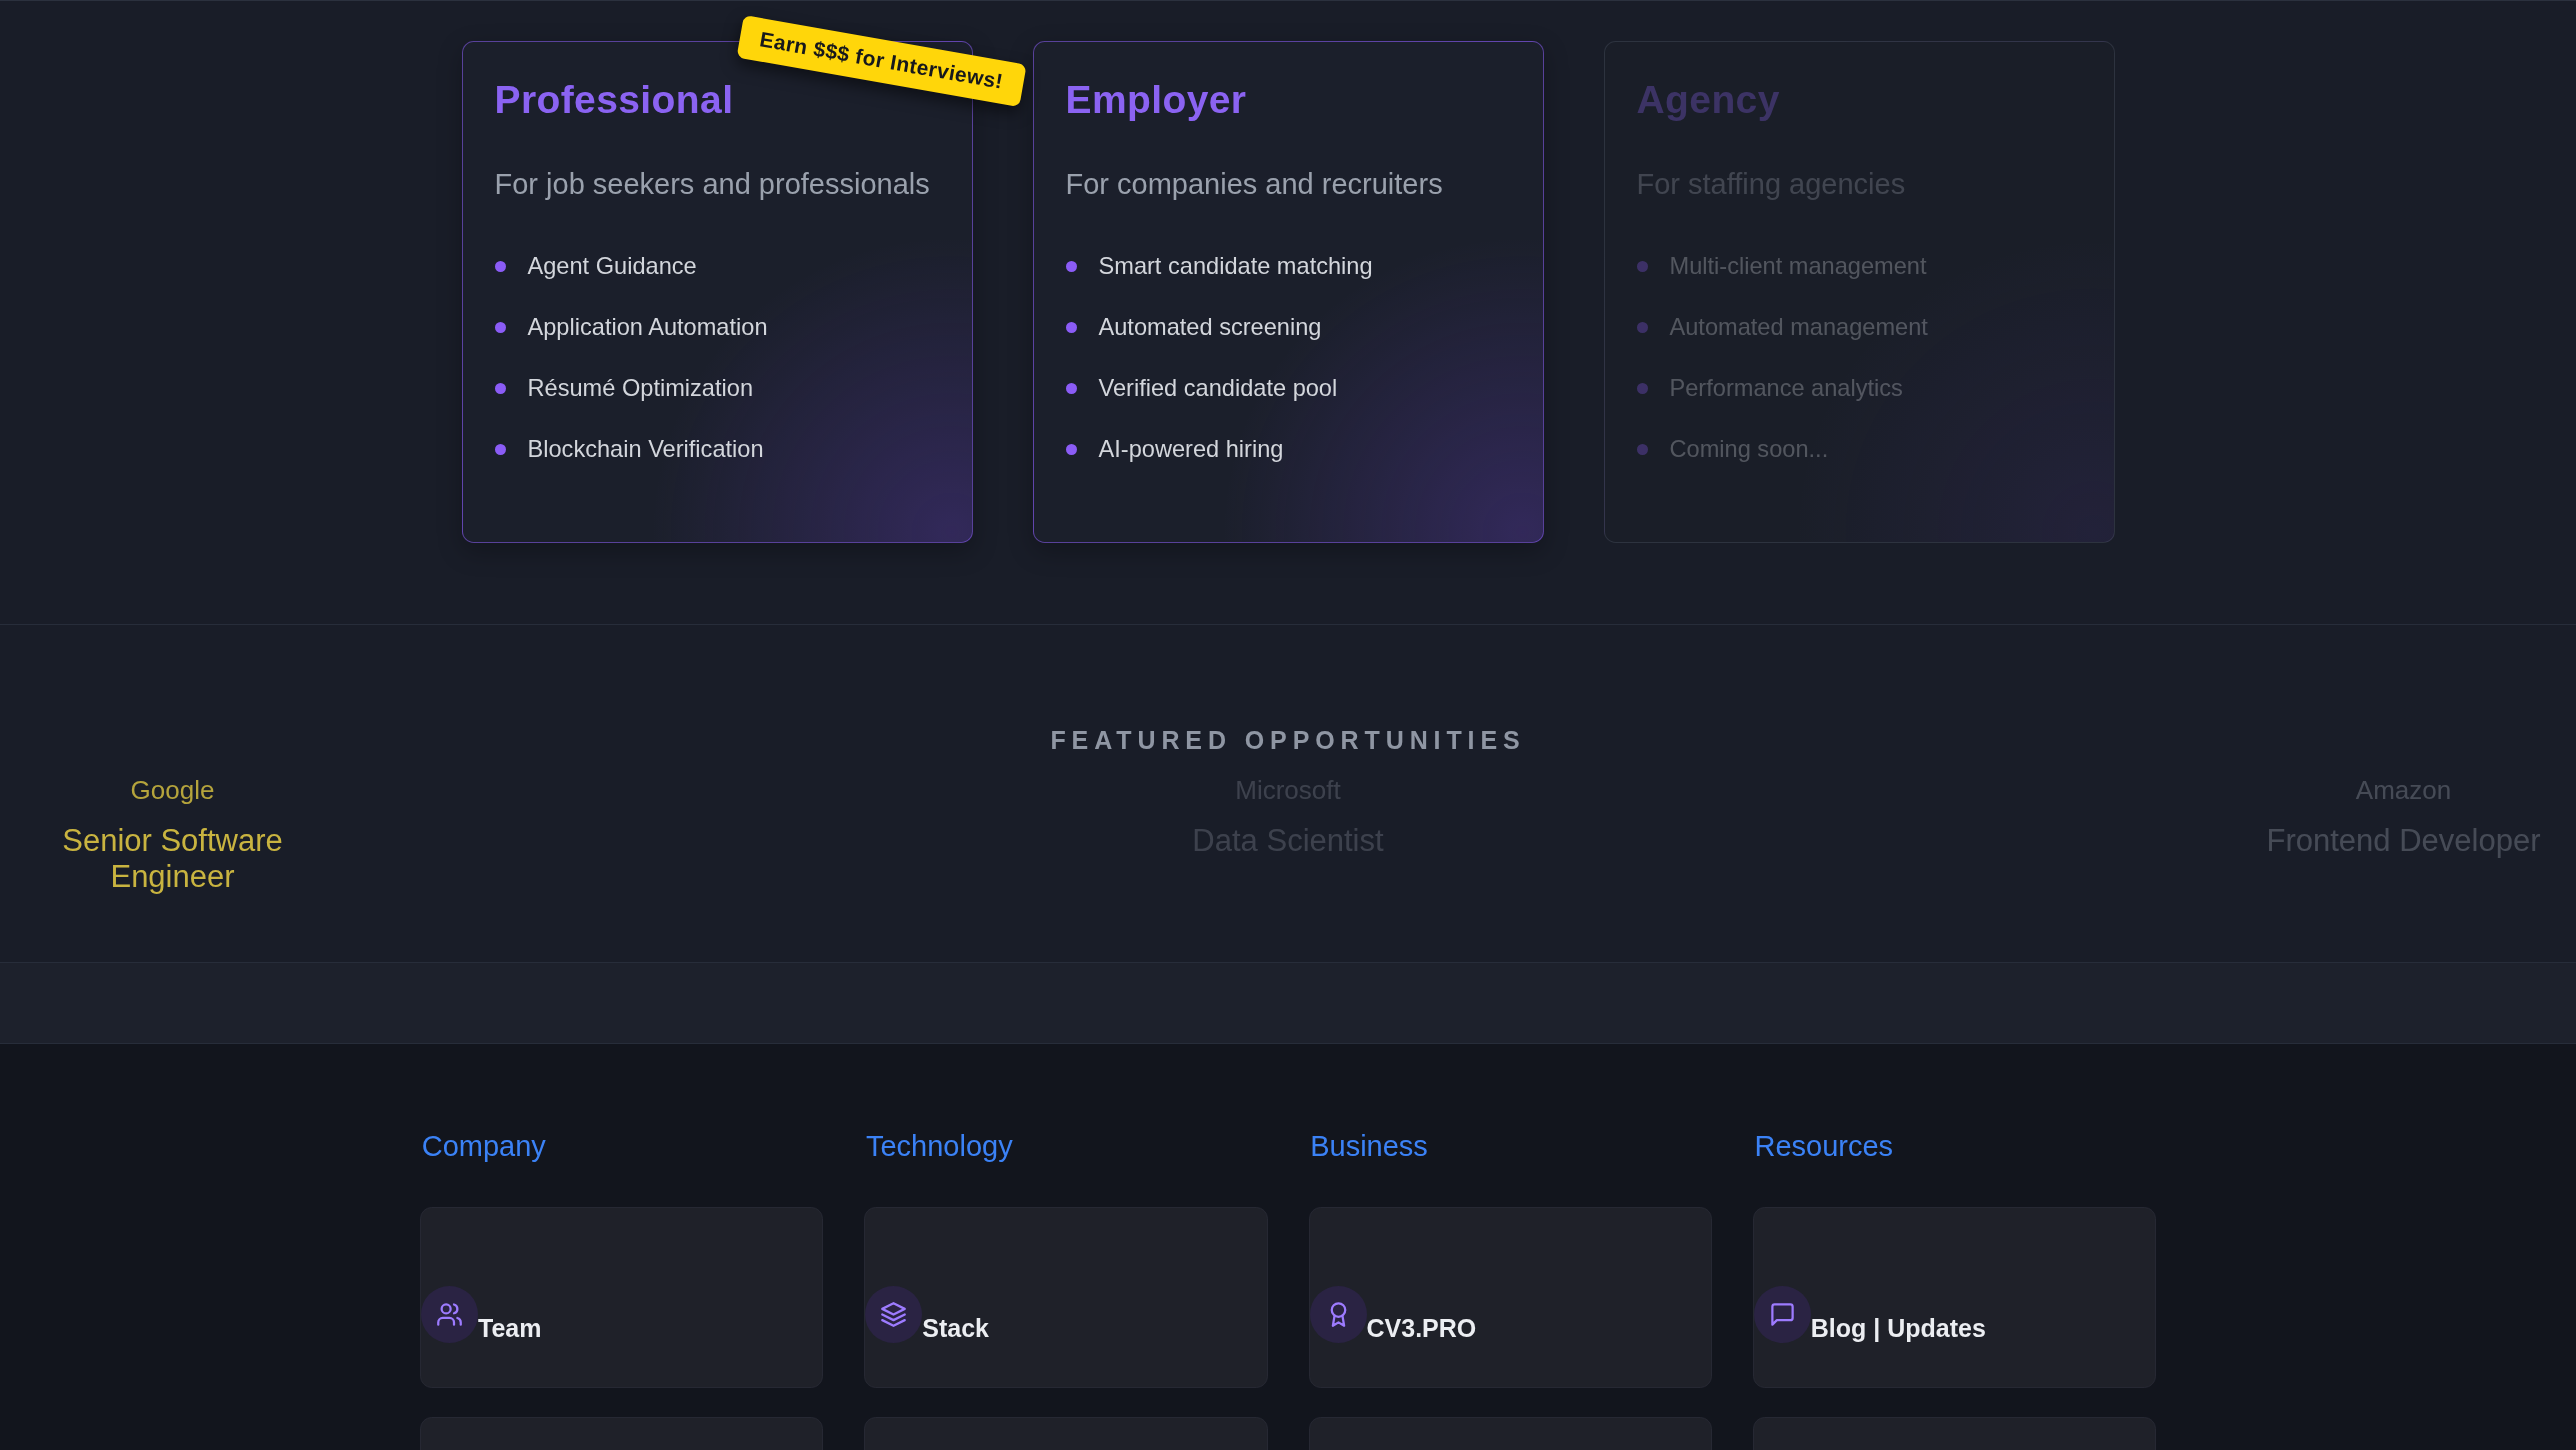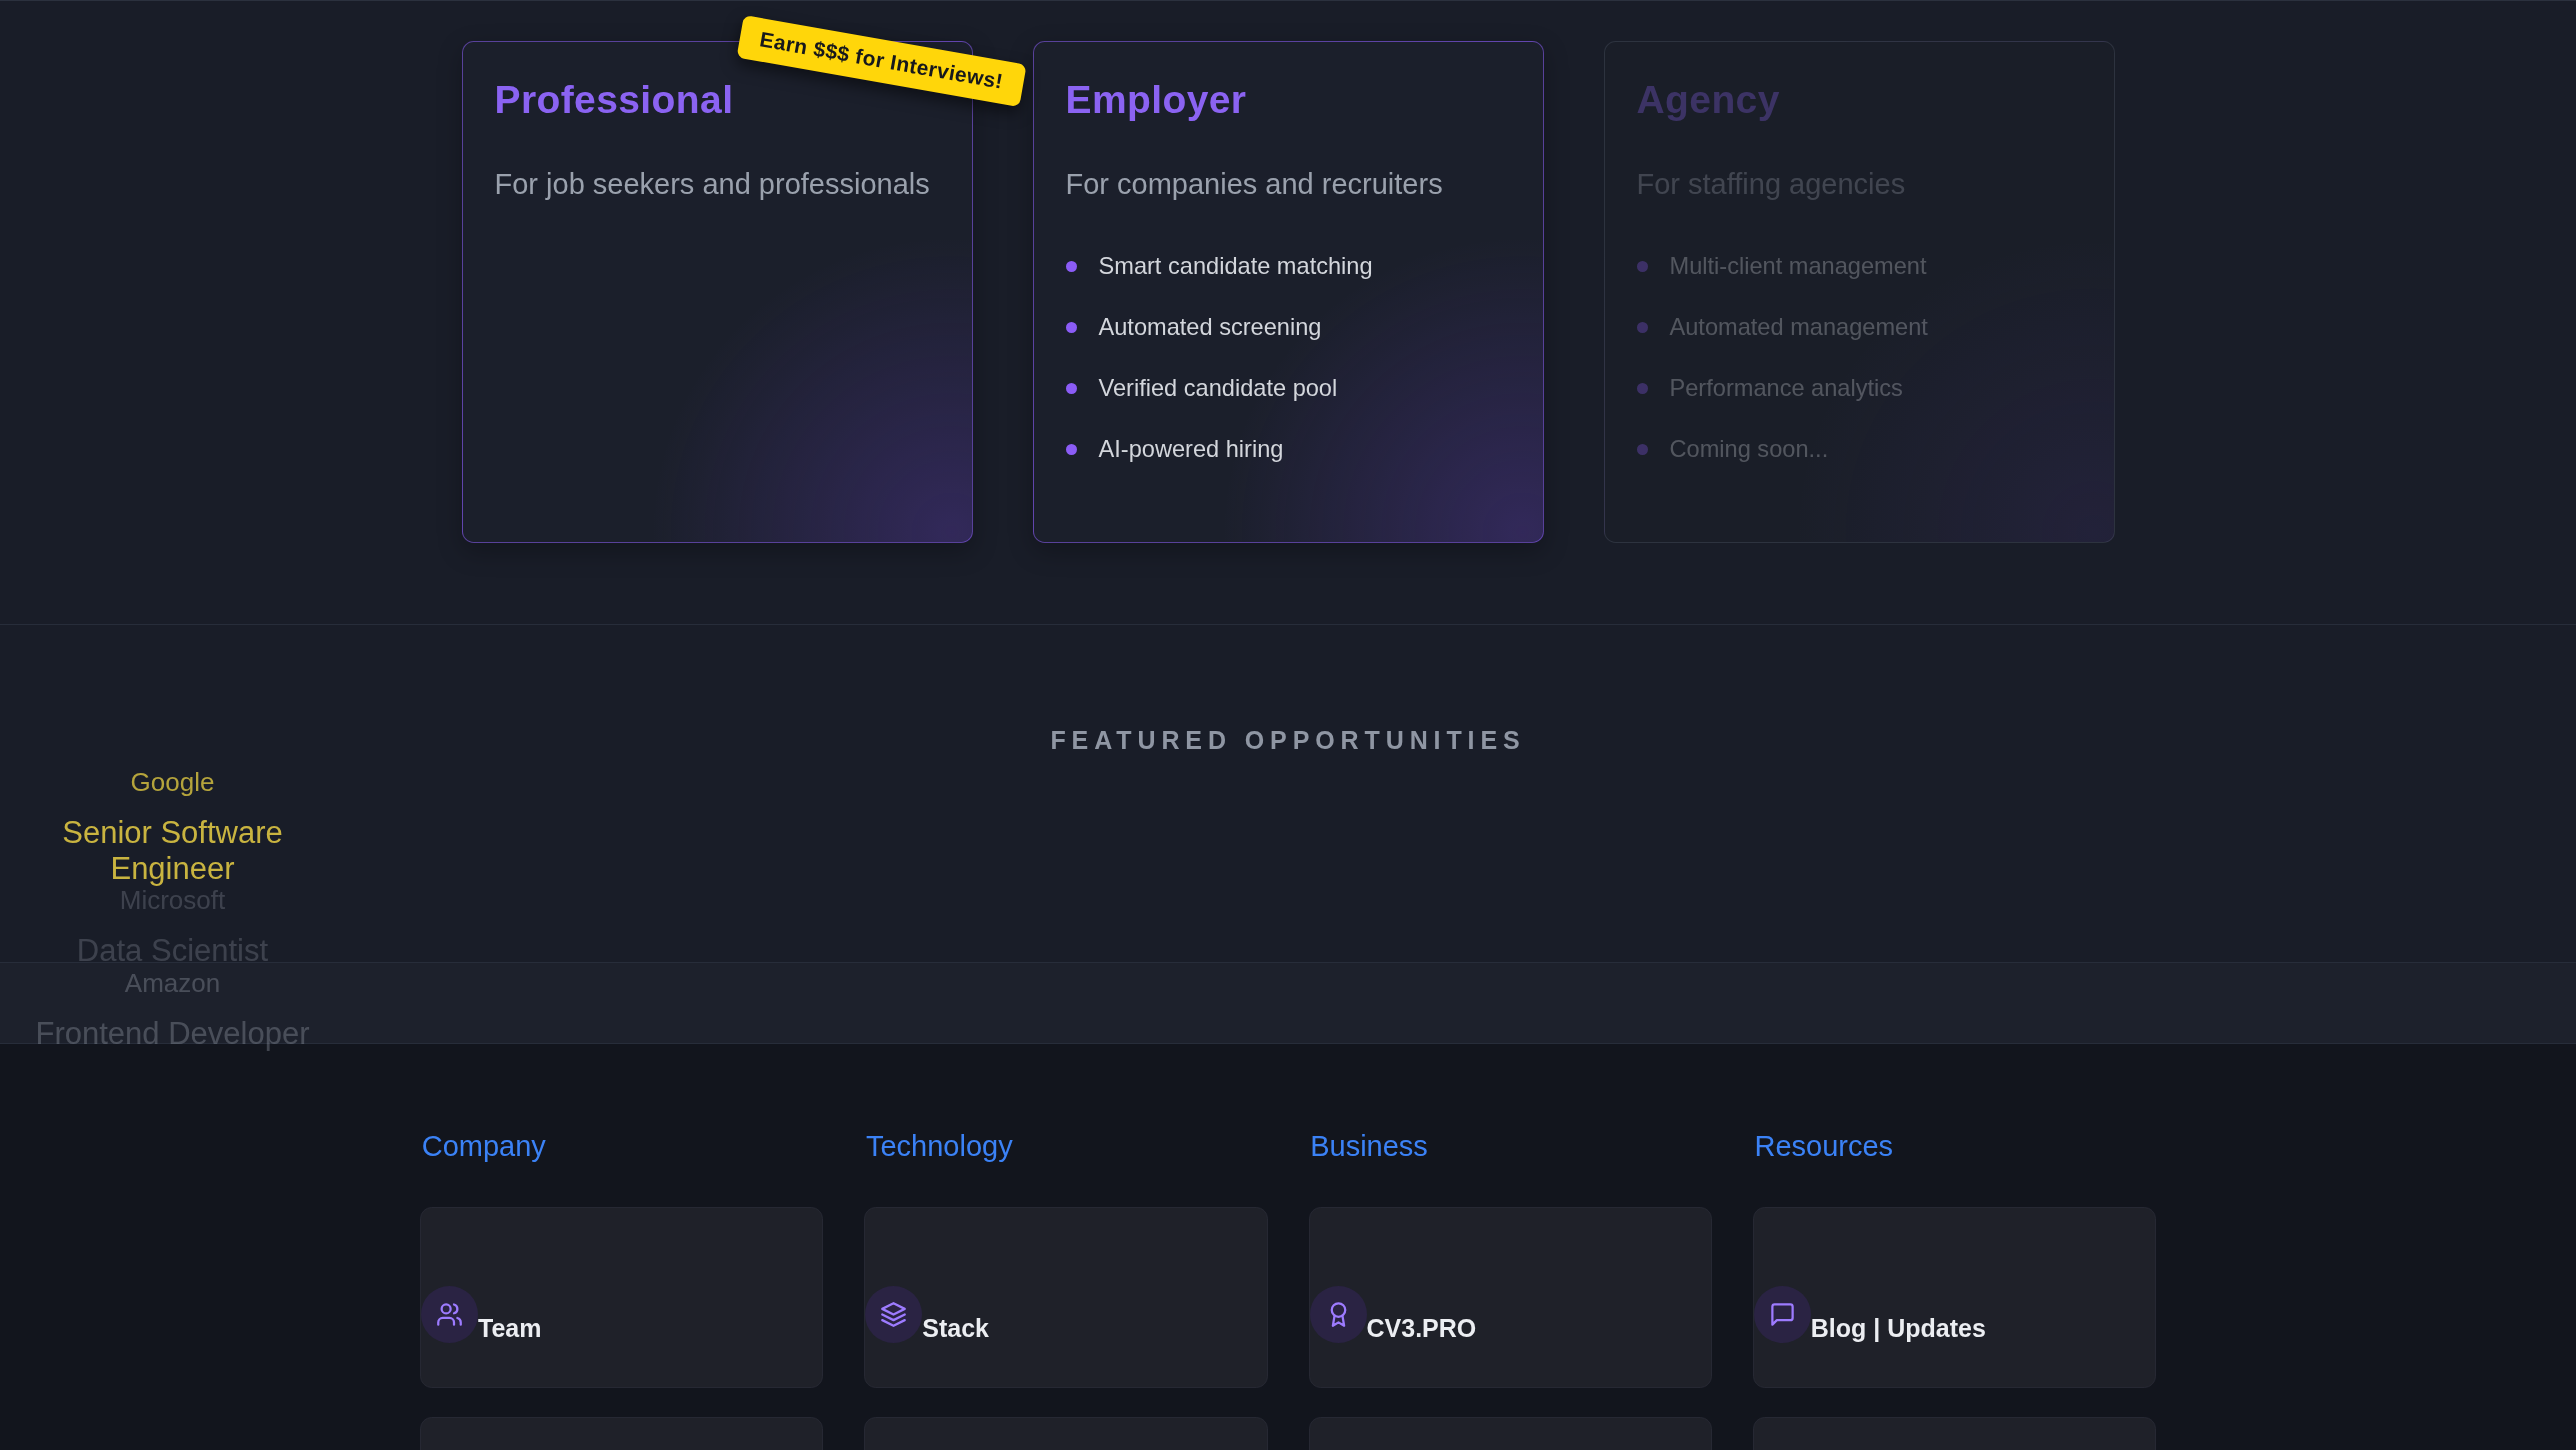--- a/index.html
+++ b/index.html
@@ -76,22 +76,22 @@
     border-bottom:0.8px solid #272d3a;
     padding-top:101px;
     text-align:center;
   }
   .featured-title{
     margin:0;
     font-size:25px;font-weight:700;
     letter-spacing:5.9px;color:#8f96a3;
   }
   .featured-row{
-    margin-top:13px;
-    display:flex;justify-content:flex-start;flex-direction:column;
+    margin-top:21px;
+    display:flex;justify-content:space-between;
   }
   .featured-item{width:345px;}
   .f-company{font-size:26px;line-height:1.15;margin-bottom:17px;}
   .f-role{font-size:31px;line-height:1.15;}
   .item-1{color:#c9b440;}
   .item-1 .f-company{color:#b5a43c;}
   .item-2{color:#c9b440;opacity:.48;}
   .item-3{color:#bcc3cf;opacity:.22;}
   .item-4{color:#bcc3cf;opacity:.28;}
   
@@ -149,20 +149,38 @@
     <div class="promo-badge">
       <span>Earn $$$ for Interviews!</span>
     </div>
 
     <div class="cards-row">
 
       <article class="plan-card plan-active">
         <div class="plan-inner">
           <h3 class="plan-title">Professional</h3>
           <p class="plan-subtitle">For job seekers and professionals</p>
+          <ul class="plan-features">
+            <li>
+                <span class="dot"></span>
+                <span>Agent Guidance</span>
+              </li>
+            <li>
+                <span class="dot"></span>
+                <span>Application Automation</span>
+              </li>
+            <li>
+                <span class="dot"></span>
+                <span>Résumé Optimization</span>
+              </li>
+            <li>
+                <span class="dot"></span>
+                <span>Blockchain Verification</span>
+              </li>
+          </ul>
         </div>
       </article>
 
       <article class="plan-card plan-active">
         <div class="plan-inner">
           <h3 class="plan-title">Employer</h3>
           <p class="plan-subtitle">For companies and recruiters</p>
           <ul class="plan-features">
             <li>
                 <span class="dot"></span>

